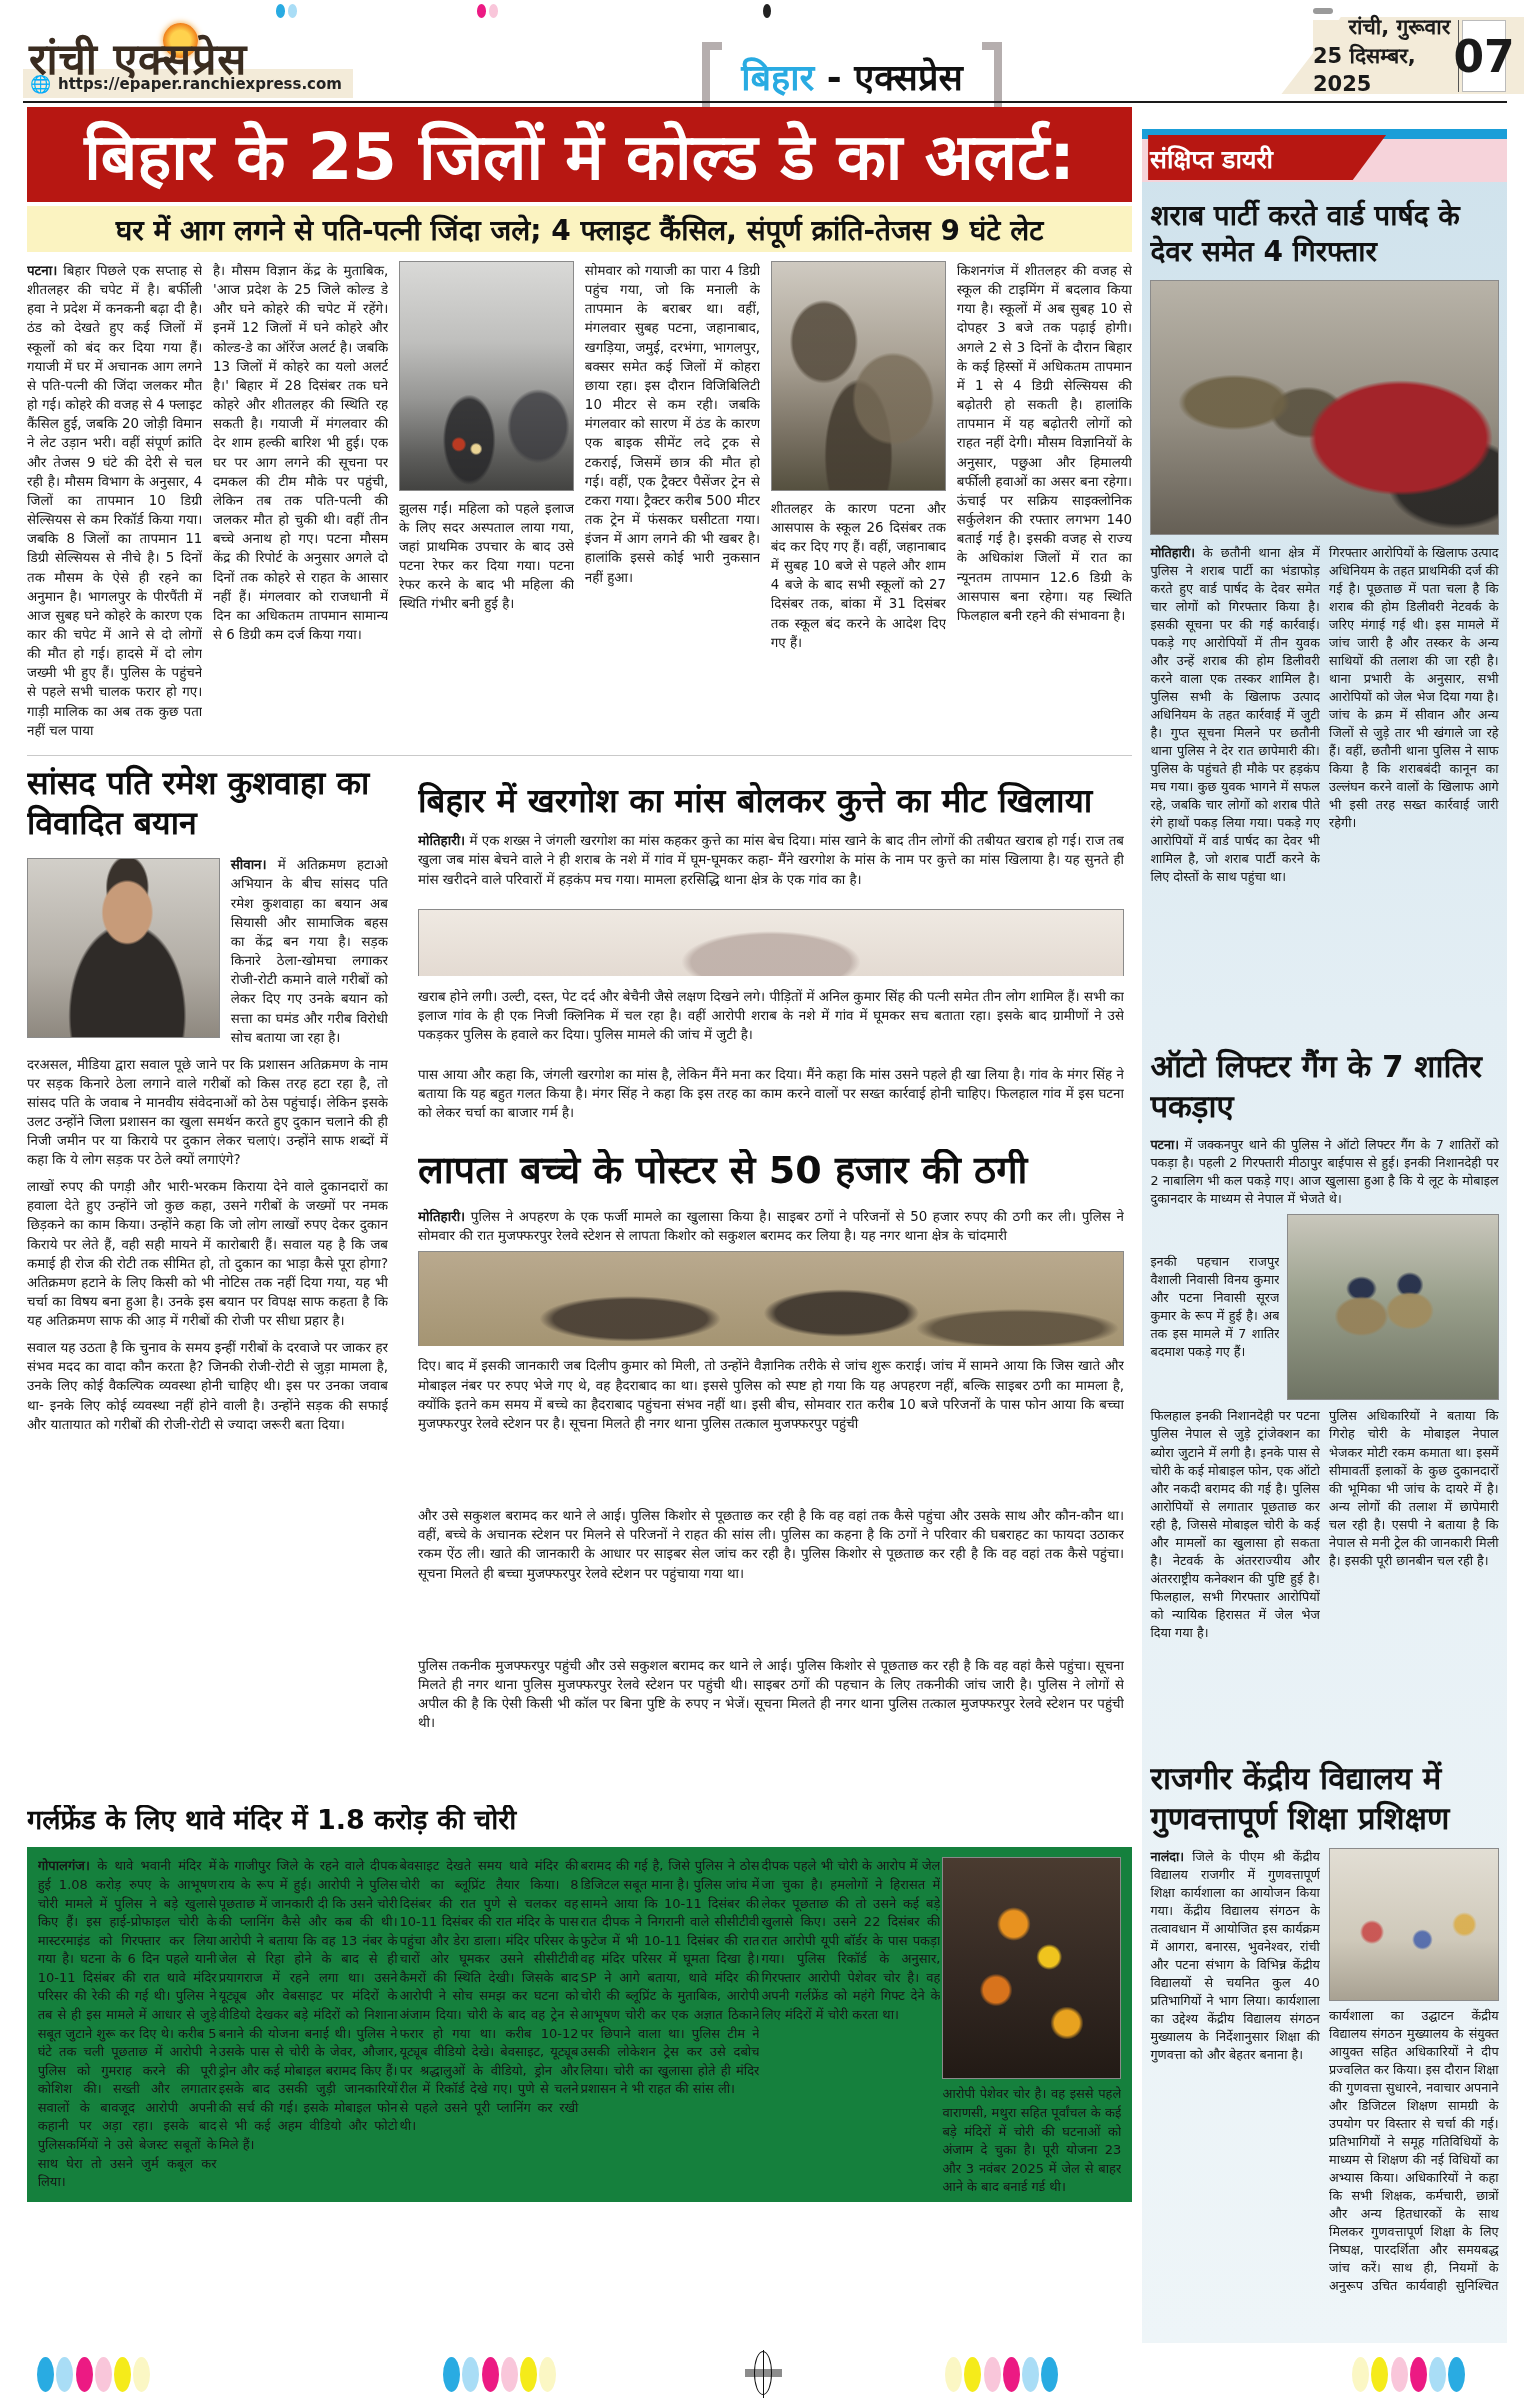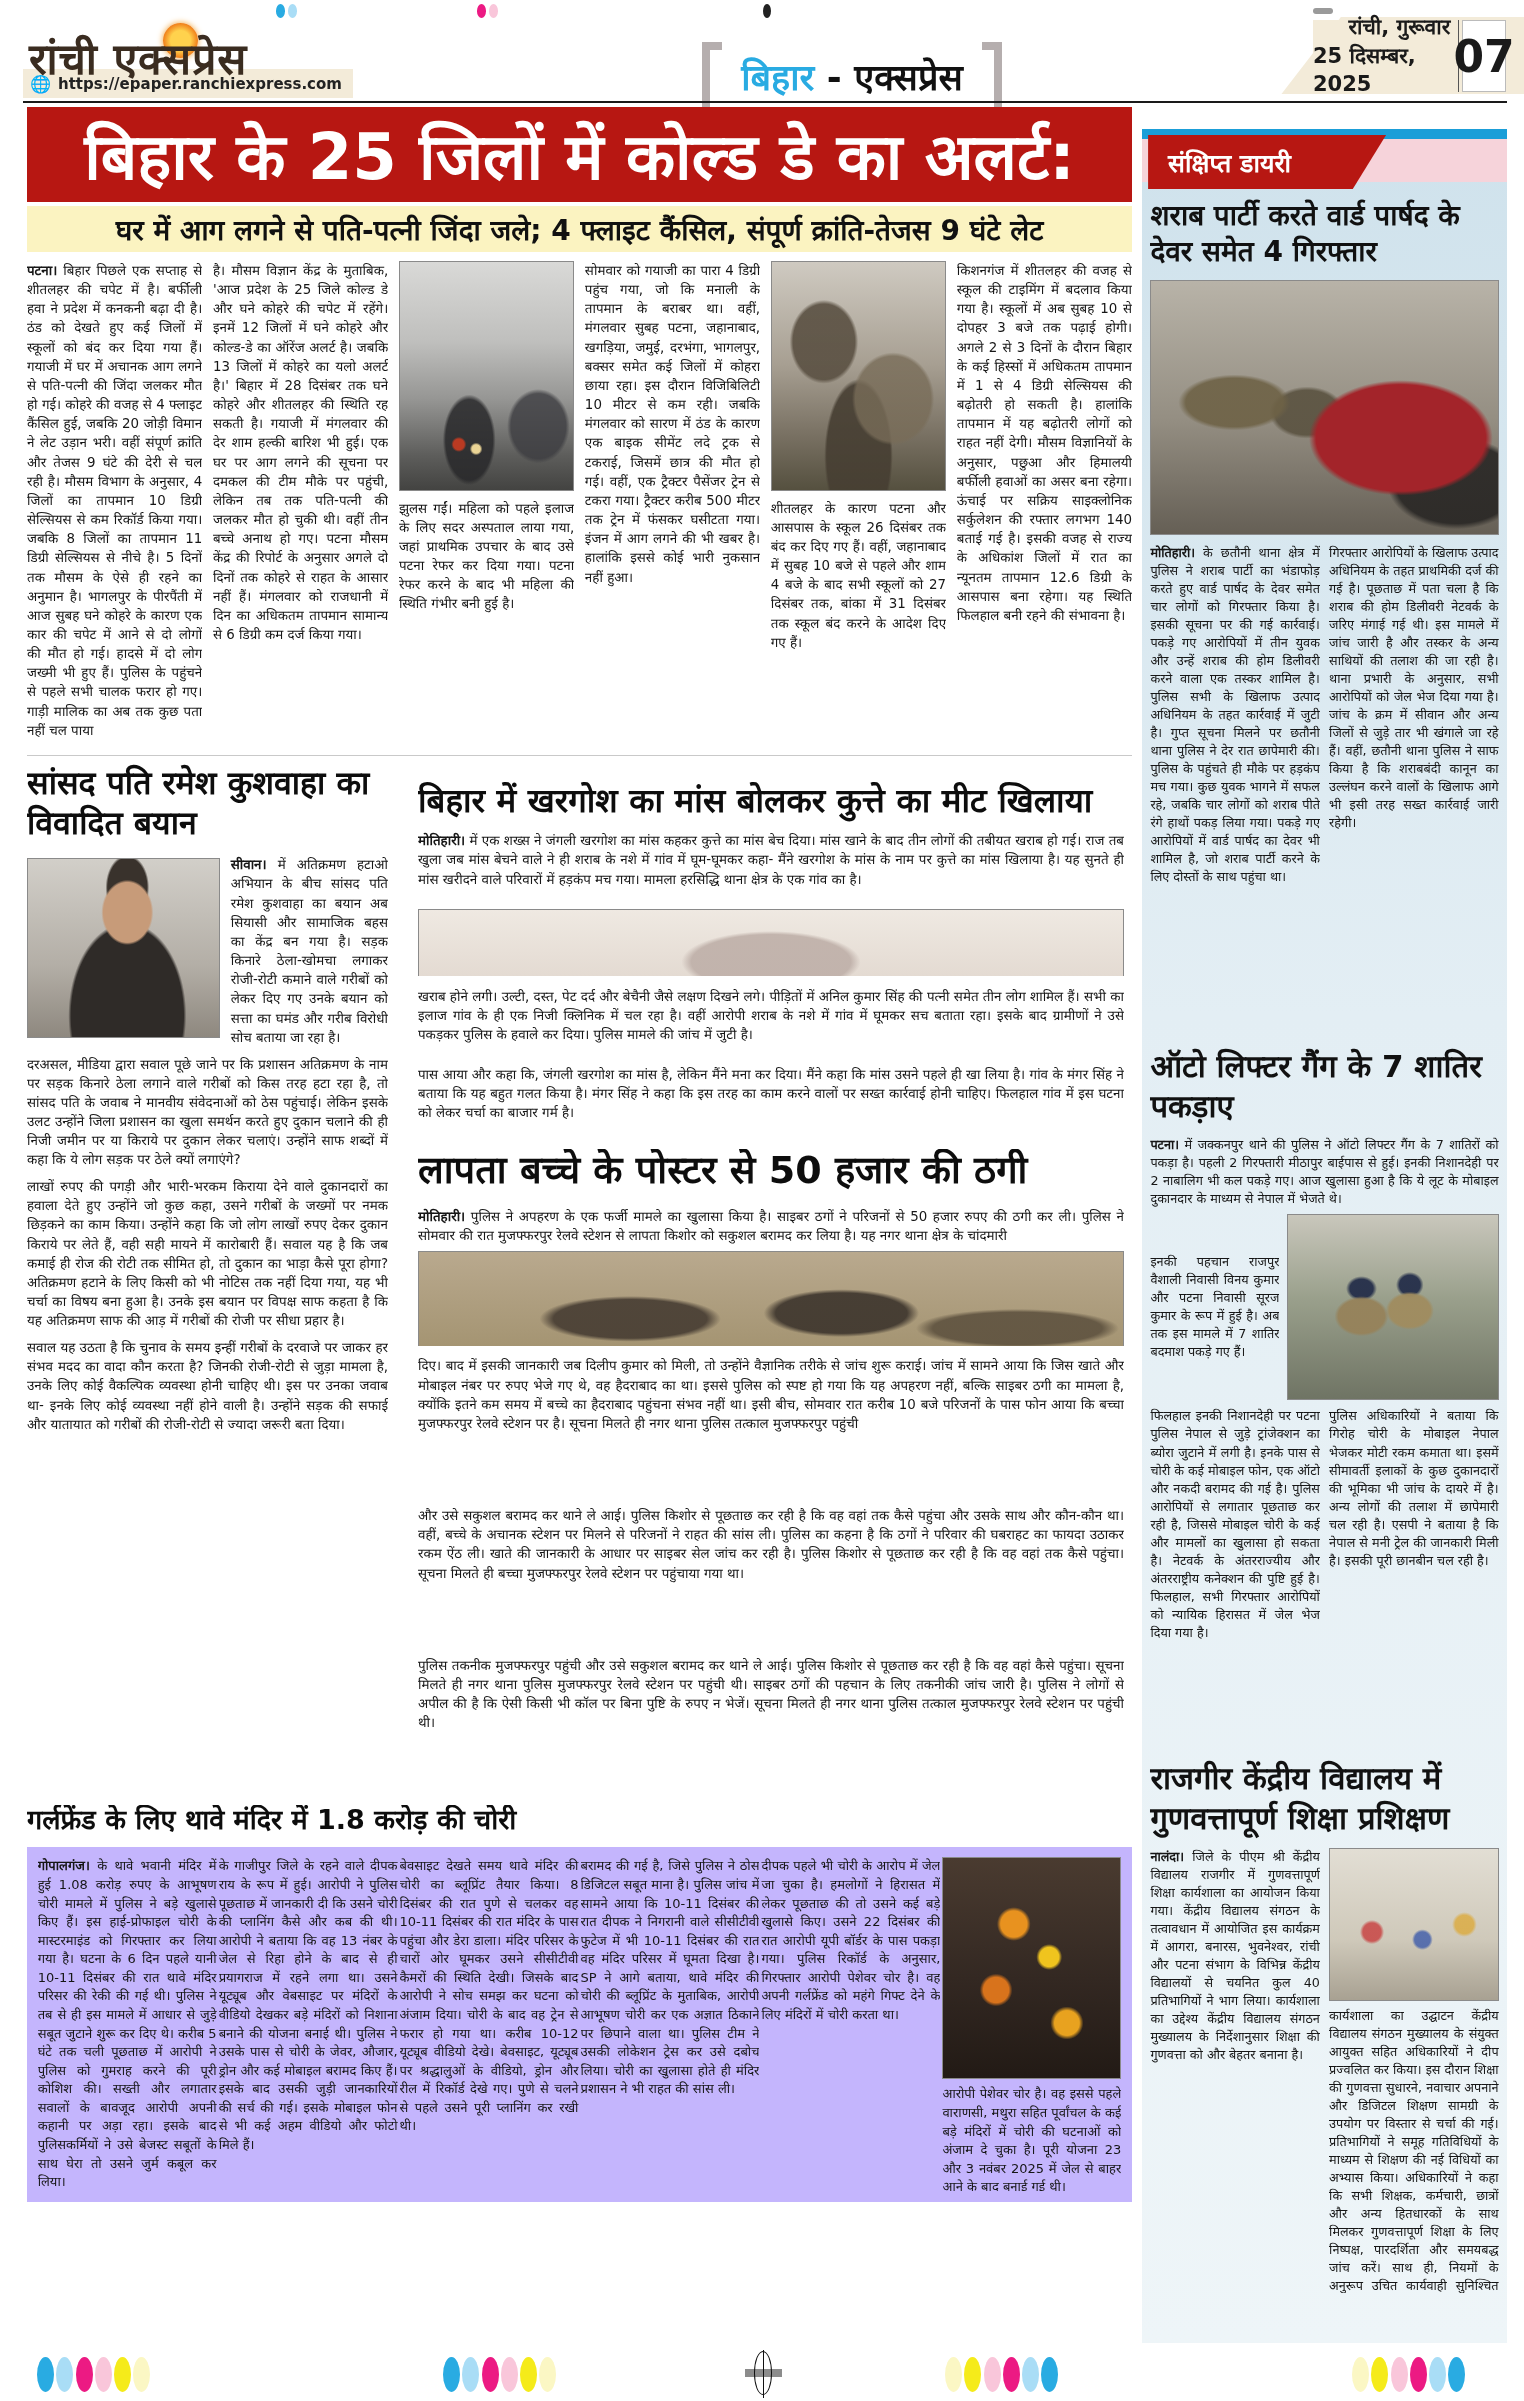--- a/index.html
+++ b/index.html
@@ -87,37 +87,37 @@
   .missing .cols { display:flex; gap:10.7px; height:588px;flex-direction:column; }
   .missing .cols > div { flex:1; overflow:hidden; }
   .ph-policedesk { height:193px; margin:6.1px 0;
     background: radial-gradient(ellipse at 30% 35%, rgba(70,60,50,.9) 0 11%, transparent 13%),
                 radial-gradient(ellipse at 60% 32%, rgba(60,52,44,.9) 0 11%, transparent 13%),
                 radial-gradient(ellipse at 85% 40%, rgba(90,78,60,.85) 0 10%, transparent 12%),
                 linear-gradient(180deg,#b9a98e 0%,#a2926f 55%,#6e6148 100%); }
 
   .temple { position:absolute; left:27px; top:1805px; width:1105px; height:539px; overflow:hidden; }
   .temple h2 { font-size:27px; line-height:1.1; margin-bottom:12px; white-space:nowrap; }
-  .temple .body { background:#c4b5fd; padding:10.7px; display:flex; gap:2px; height:355px; }
+  .temple .body { background:#15803d; padding:10.7px; display:flex; gap:2px; height:355px; }
   .temple .body > div { flex:1; overflow:hidden; }
   .temple .coltext { font-size:13px; }
   .ph-idol { height:222px; margin-bottom:6.1px;
     background: radial-gradient(circle at 40% 30%, #e8921f 0 7%, transparent 9%),
                 radial-gradient(circle at 60% 45%, #f0c41e 0 6%, transparent 8%),
                 radial-gradient(circle at 30% 60%, #d8731c 0 7%, transparent 9%),
                 radial-gradient(circle at 70% 75%, #e8a21f 0 6%, transparent 8%),
                 linear-gradient(180deg,#4a3b30 0%,#332822 55%,#221a15 100%); }
 
   
   .sidebar { position:absolute; left:1142px; top:129px; width:365px; height:2214px;
              background:linear-gradient(180deg,#cfe2ec 0%,#e3eef4 40%,#eef5f8 100%); padding:64px 8.4px 7.7px 8.4px; overflow:hidden; }
   .sb-blue { position:absolute; left:0; top:0; width:100%; height:10px; background:#1b9ed8; }
   .sb-pink { position:absolute; left:0; top:10px; width:100%; height:43px; background:#f6d3da; }
-  .sb-banner { position:absolute; left:6.1px; top:6.1px; width:238px; height:54px; background:#b71712;
-               clip-path:polygon(0 0,100% 0,86% 100%,0 100%); display:flex; align-items:center; padding-left:20px;
+  .sb-banner { position:absolute; left:6.1px; top:6.1px; width:238px; height:45px; background:#b71712;
+               clip-path:polygon(0 0,100% 0,86% 100%,0 100%); display:flex; align-items:center; padding-left:2px;
                color:#fff; font-size:25px; font-weight:900; }
   .sb h3 { font-size:28px; line-height:1.3; font-weight:900; margin:4.6px 0 9.2px 0; }
   .sb-cols { display:flex; gap:9.2px; }
   .sb-cols > div { flex:1; overflow:hidden; }
   .sbtext { font-size:12.7px; line-height:1.42; text-align:justify; color:#161616; }
   .ph-liquor { height:255px; margin-bottom:9.2px;
     background: radial-gradient(ellipse at 72% 62%, #a3242a 0 24%, transparent 26%),
                 radial-gradient(ellipse at 24% 48%, rgba(110,98,70,.9) 0 13%, transparent 15%),
                 radial-gradient(ellipse at 45% 52%, rgba(90,82,64,.9) 0 12%, transparent 14%),
                 radial-gradient(ellipse at 88% 80%, rgba(40,38,36,.9) 0 14%, transparent 16%),

